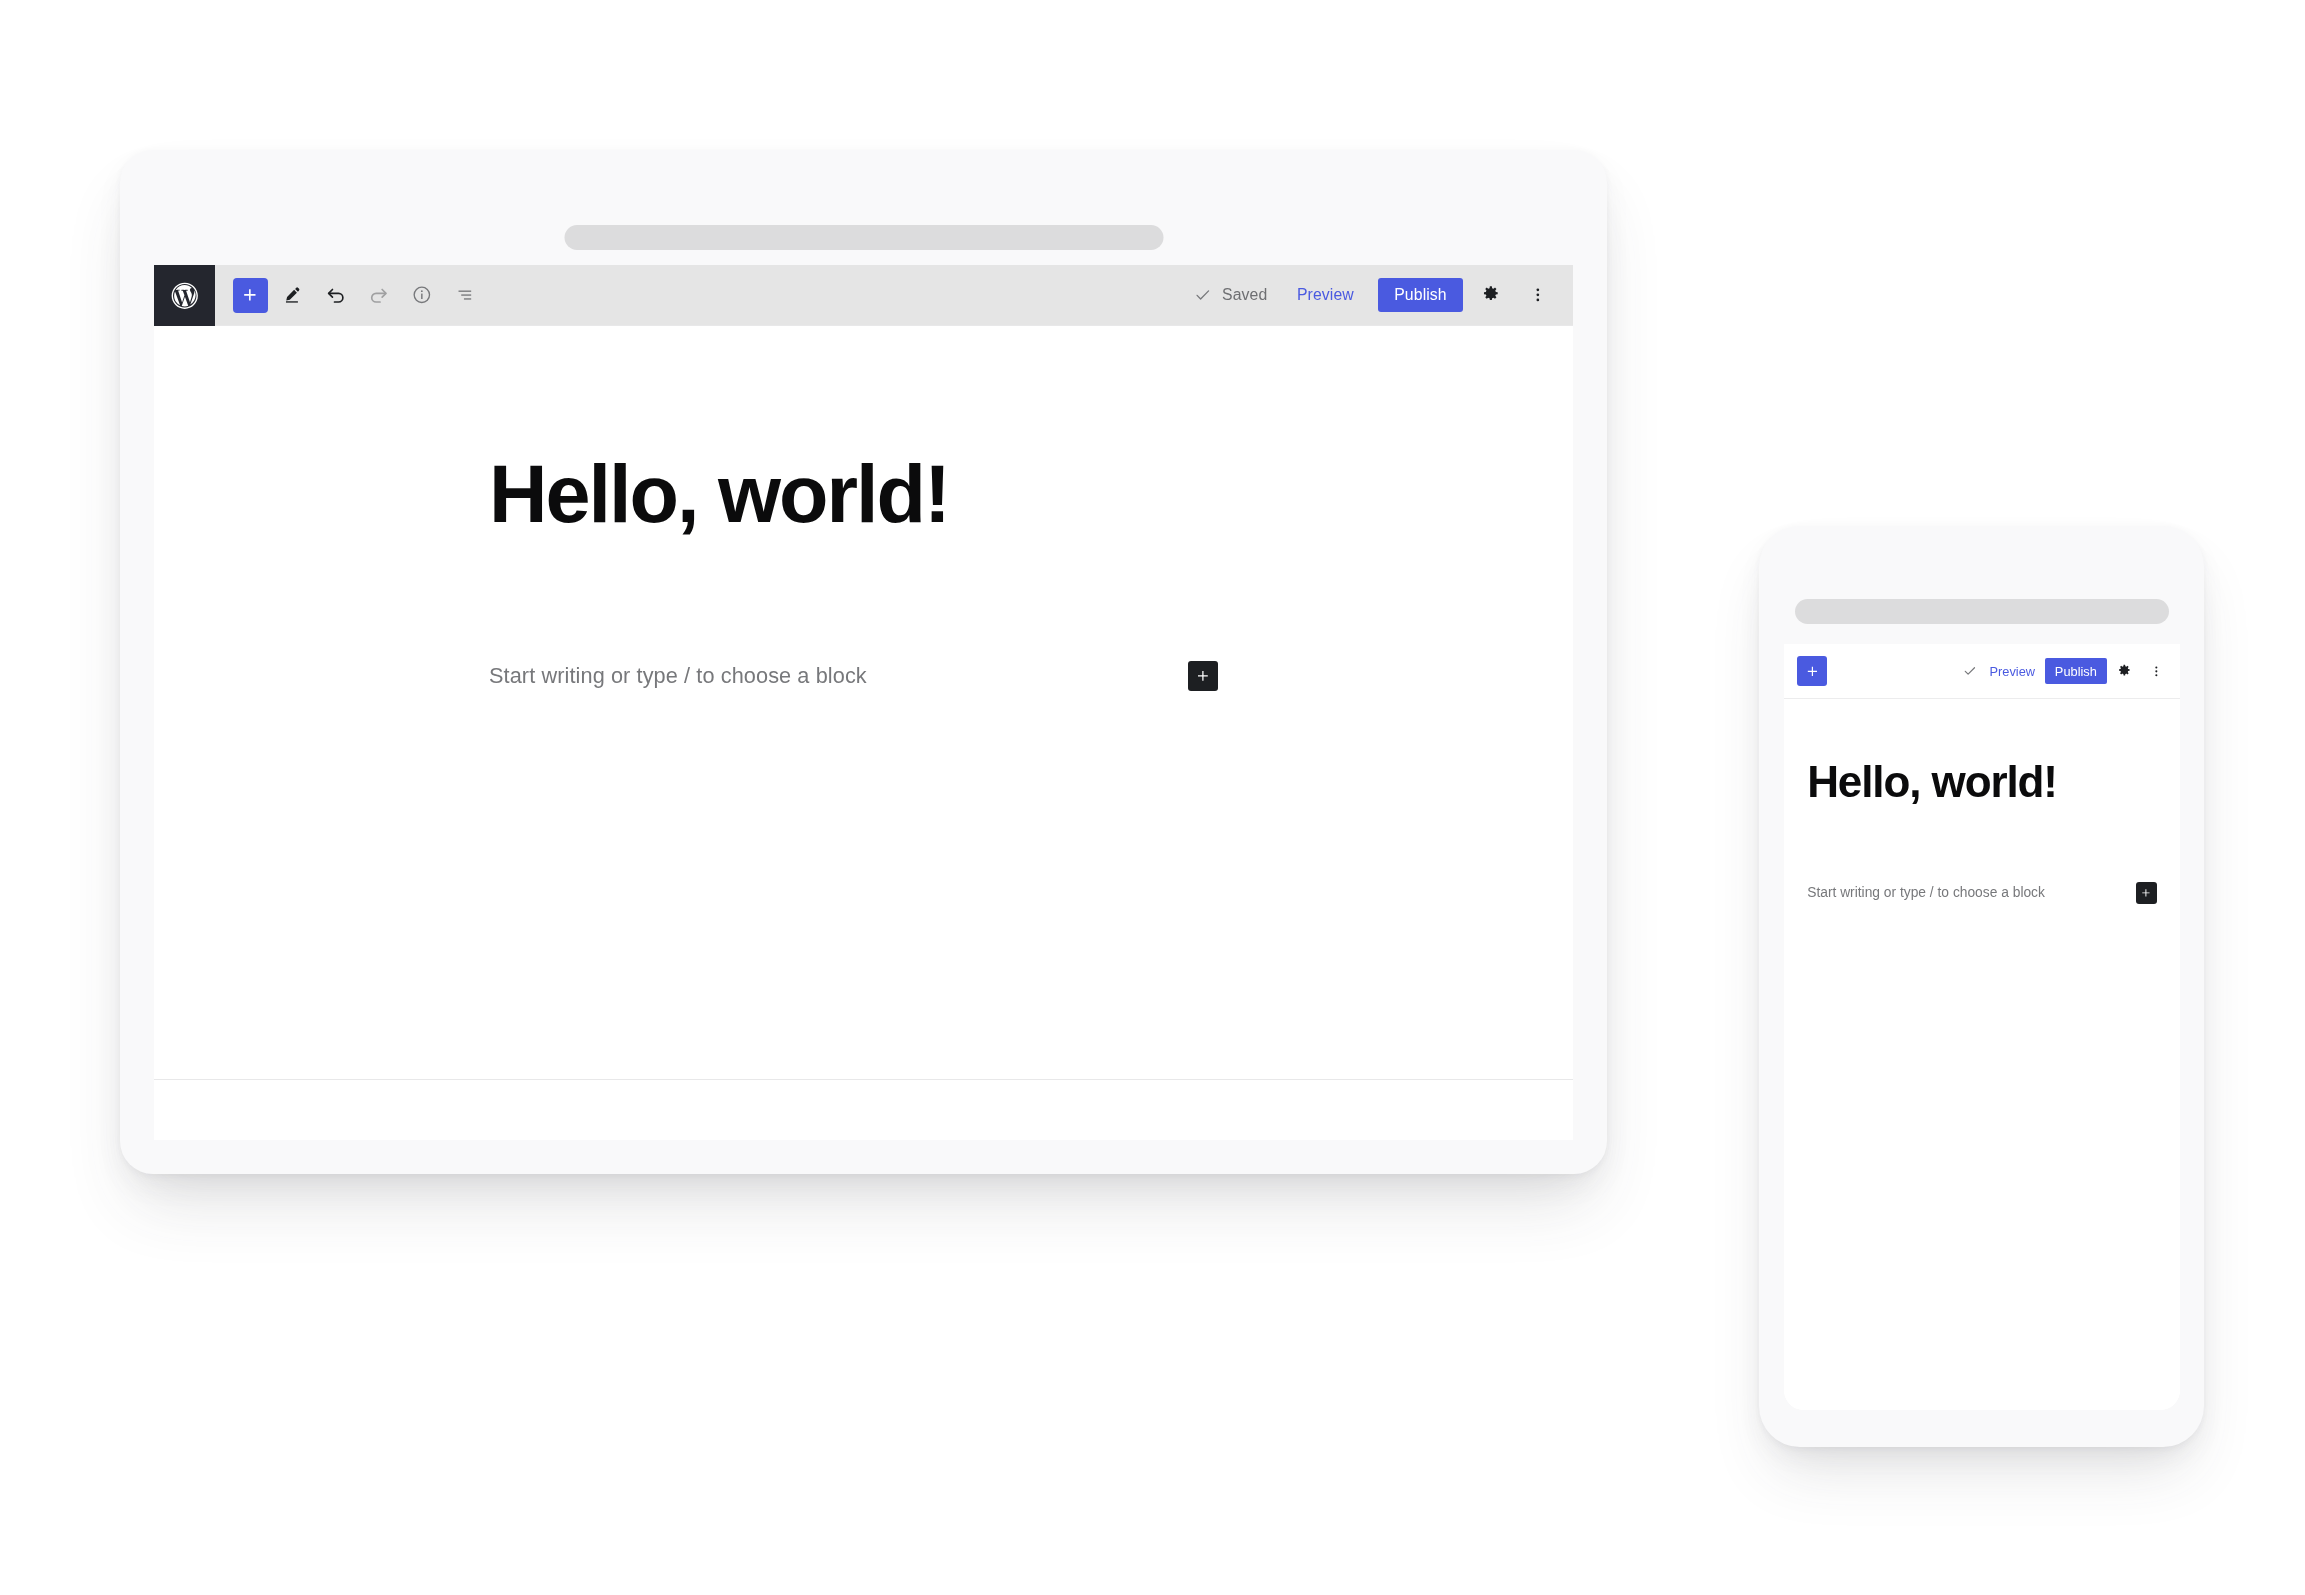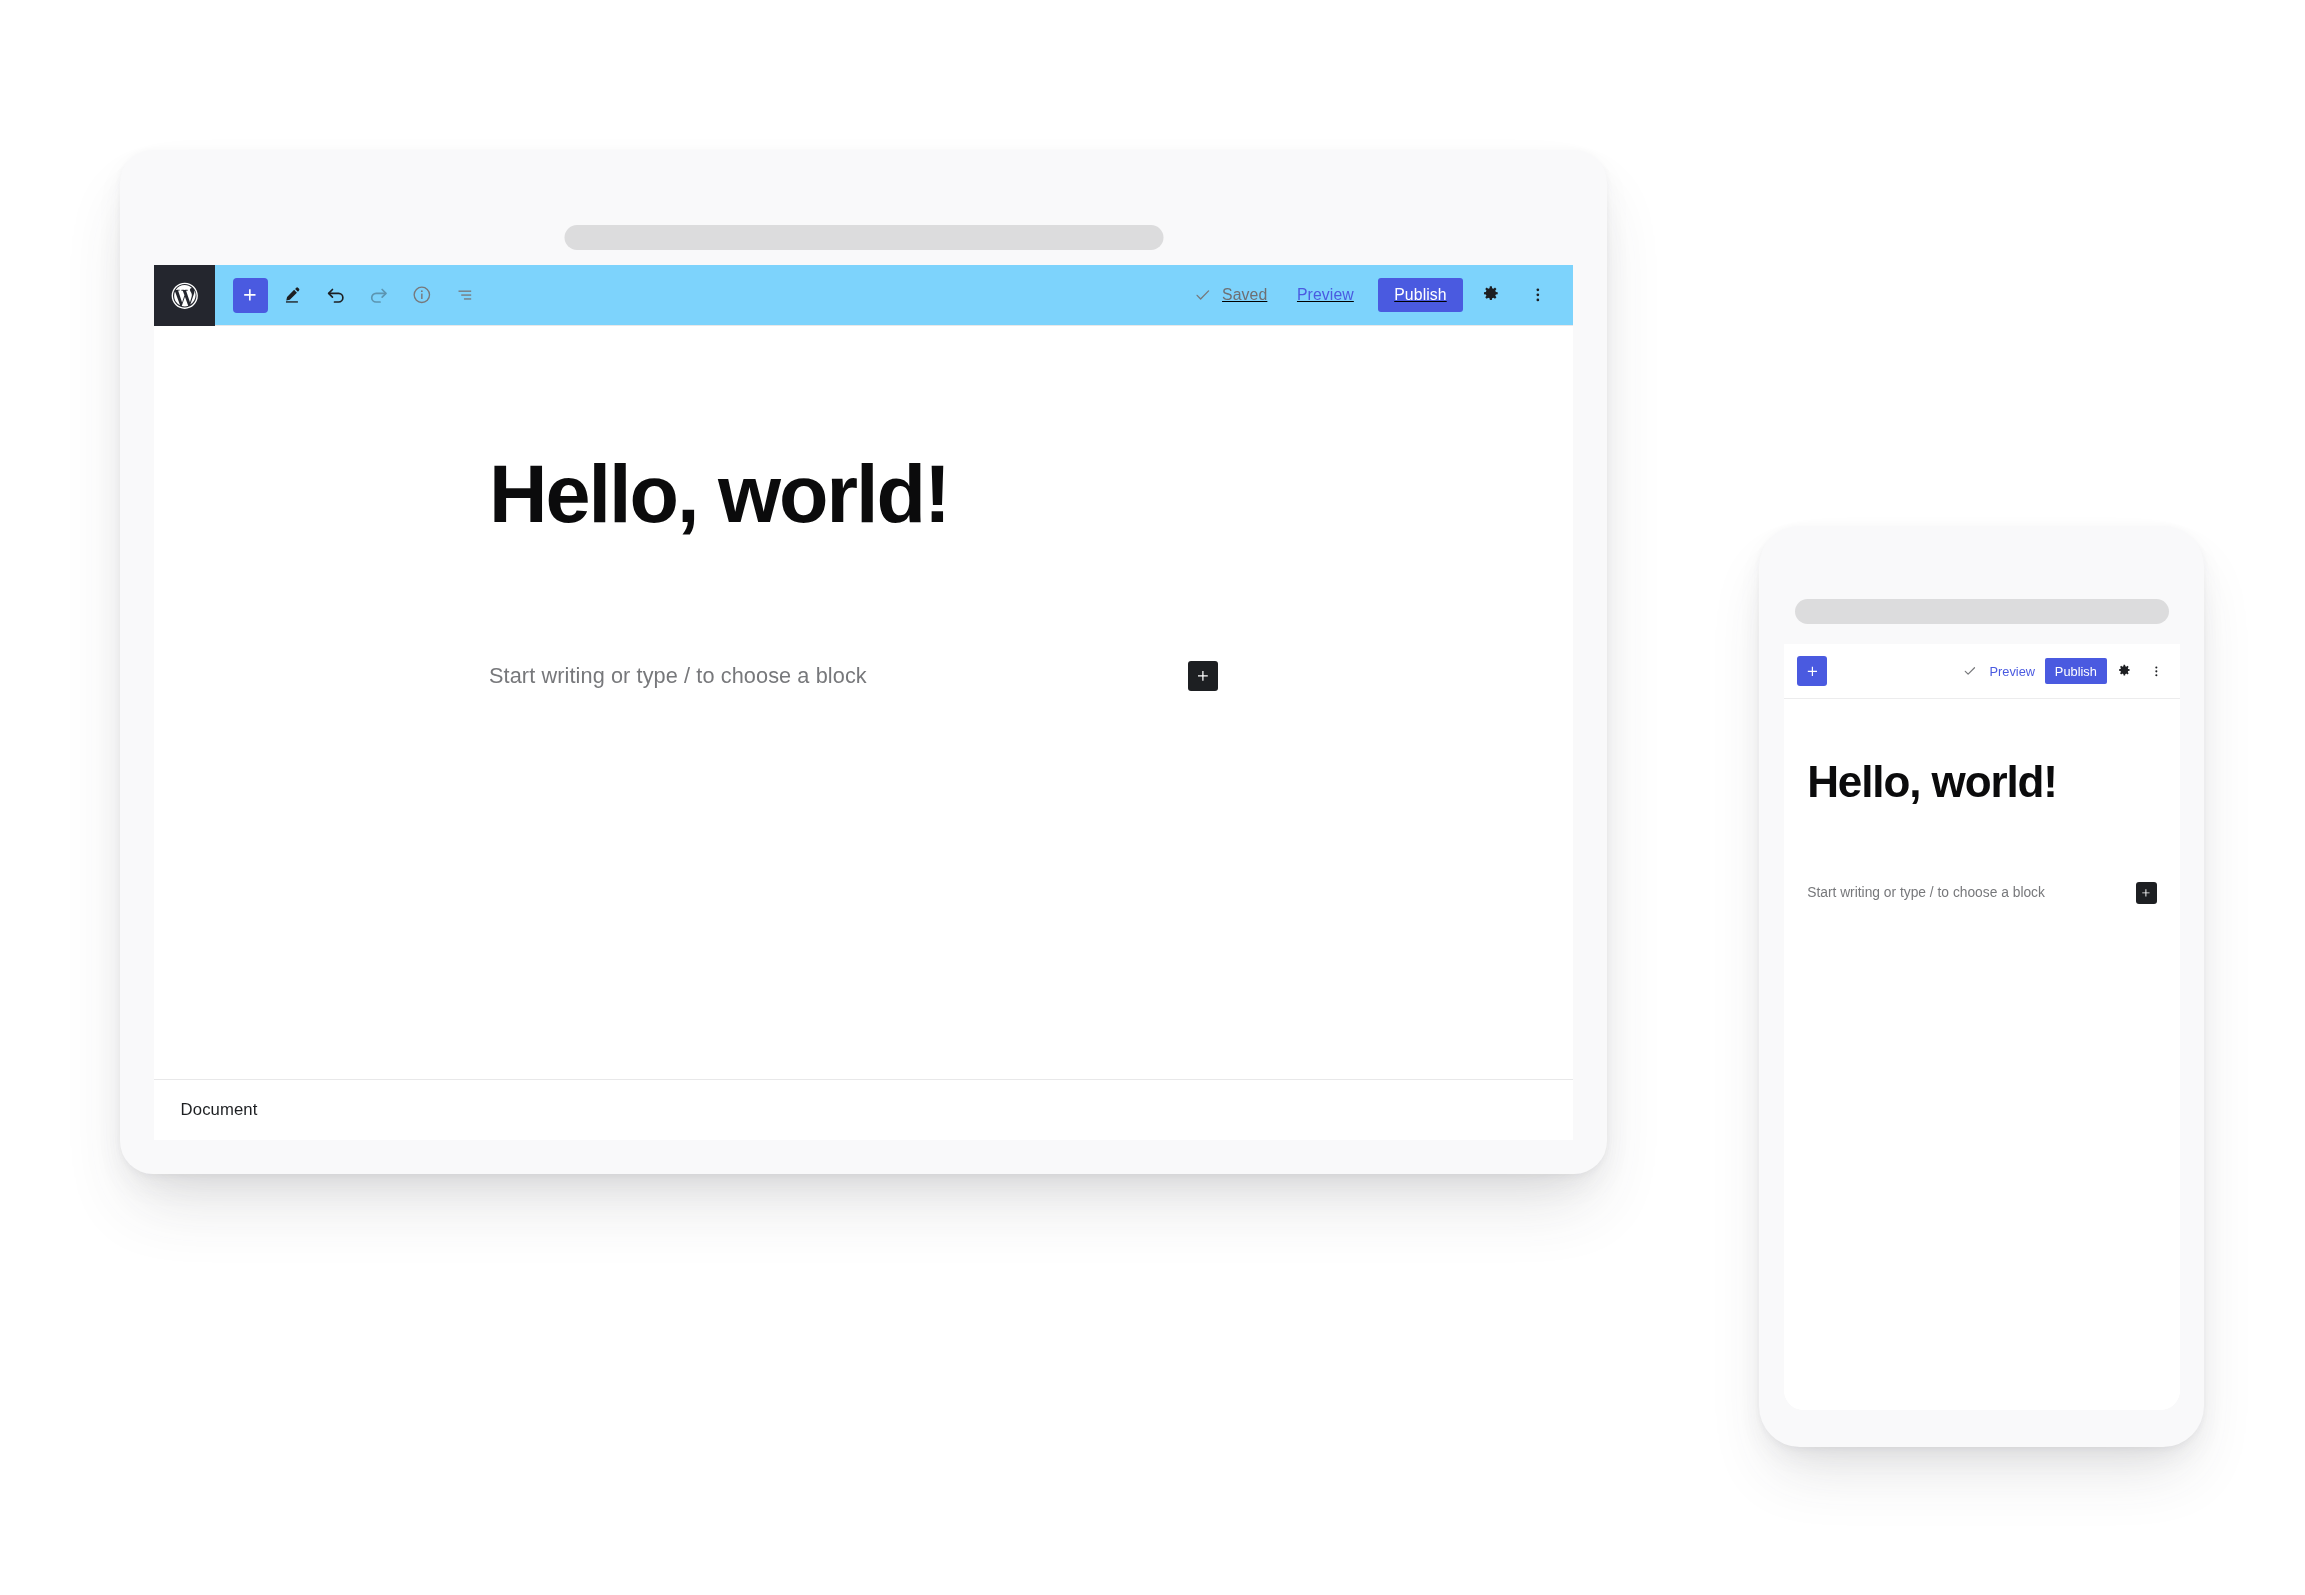--- a/index.html
+++ b/index.html
@@ -60,25 +60,24 @@
     width: 1419px;
     height: 875px;
     background: #ffffff;
     overflow: hidden;
   }
 
   
   .editor-header {
     position: relative;
     height: 61px;
-    background: #7dd3fc;
+    background: #e5e5e5;
     border-bottom: 1px solid #e8e8e9;
     display: flex;
     align-items: stretch;
-    text-decoration: underline;
   }
 
   .wp-logo-tile {
     width: 61px;
     height: 61px;
     background: #24262e;
     display: flex;
     align-items: center;
     justify-content: center;
     flex: 0 0 auto;
@@ -488,23 +487,20 @@
           <div class="paragraph-placeholder">Start writing or type / to choose a block</div>
 
           <button class="inline-inserter">
             <svg width="15.8" height="15.8" viewBox="0 0 20 20" aria-hidden="true">
               <path fill="#ffffff" d="M9.2 3.8h1.6v5.4h5.4v1.6h-5.4v5.4H9.2v-5.4H3.8V9.2h5.4z"></path>
             </svg>
           </button>
         </div>
       </div>
 
-      <div class="editor-footer">
-        <span class="breadcrumb-label">Document</span>
-      </div>
 
     </div>
   </div>
 
   <div class="phone-device">
 
     <div class="phone-pill"></div>
 
     <div class="phone-screen">
 

